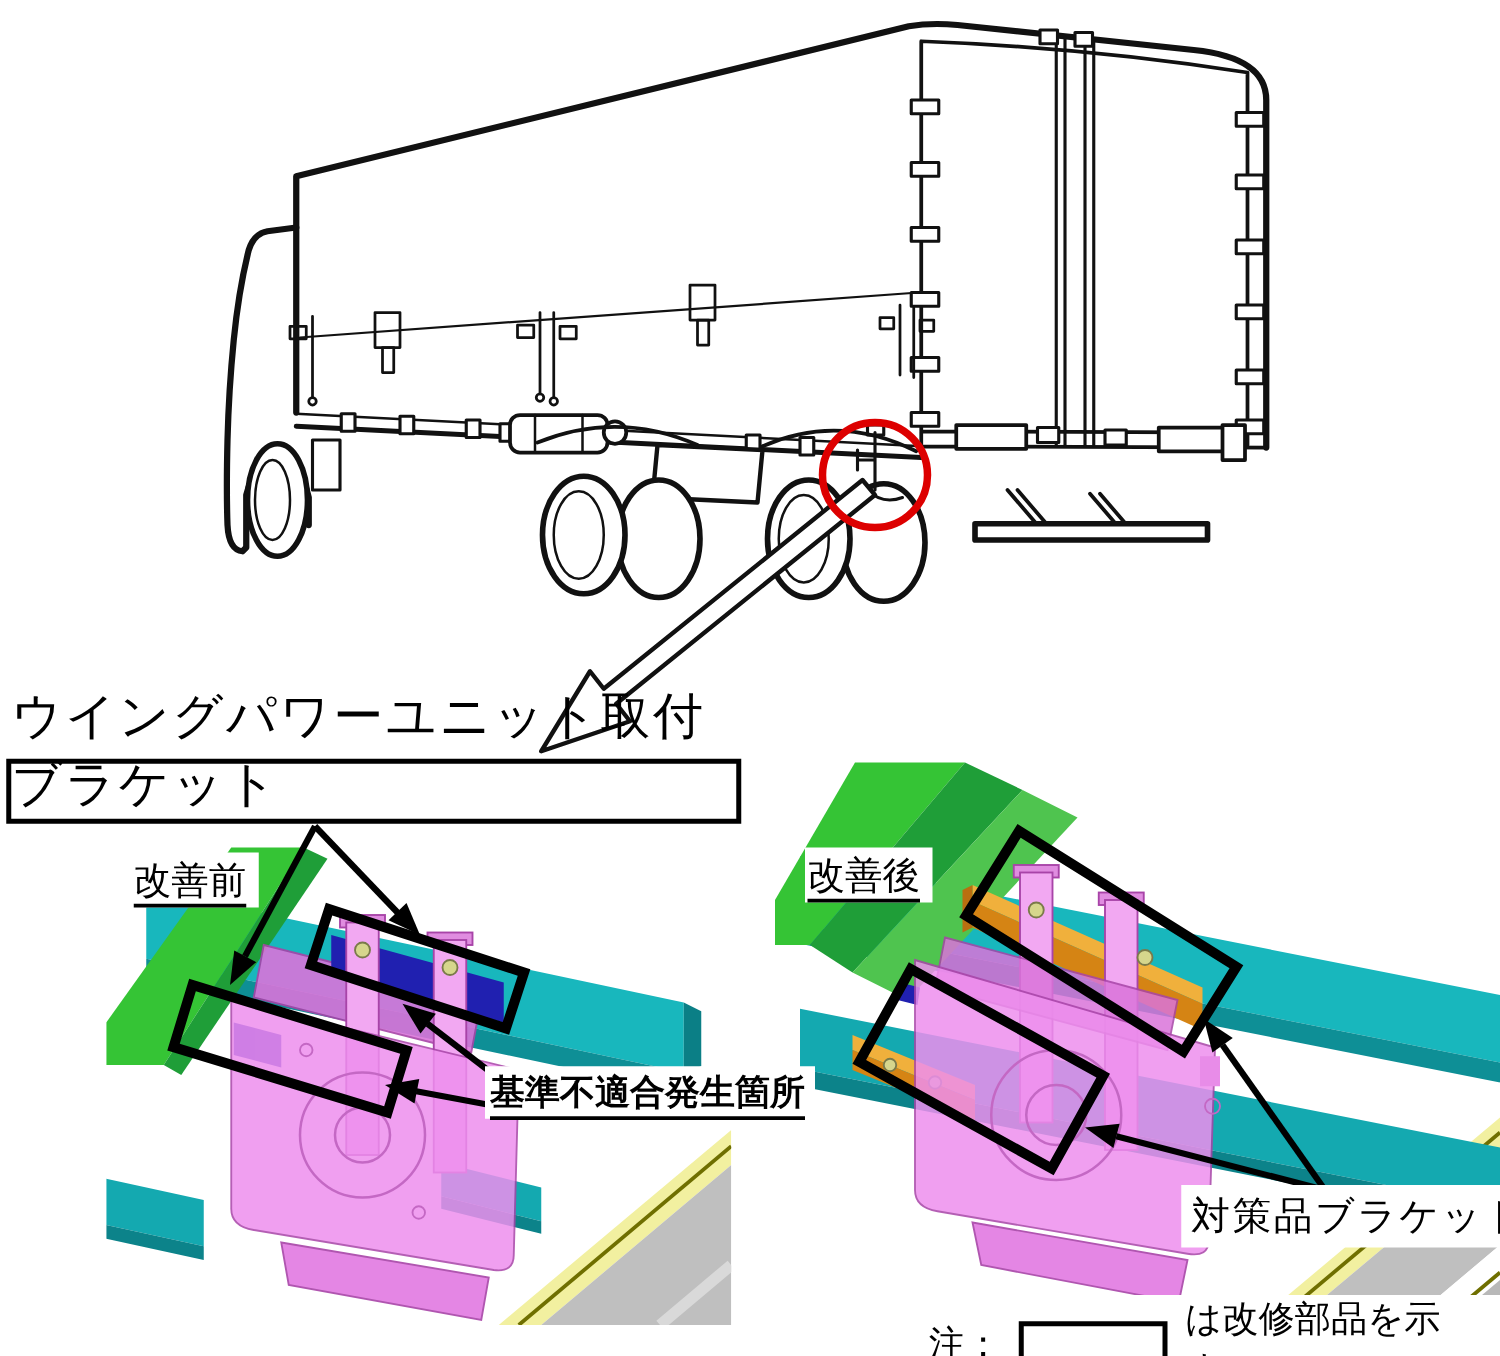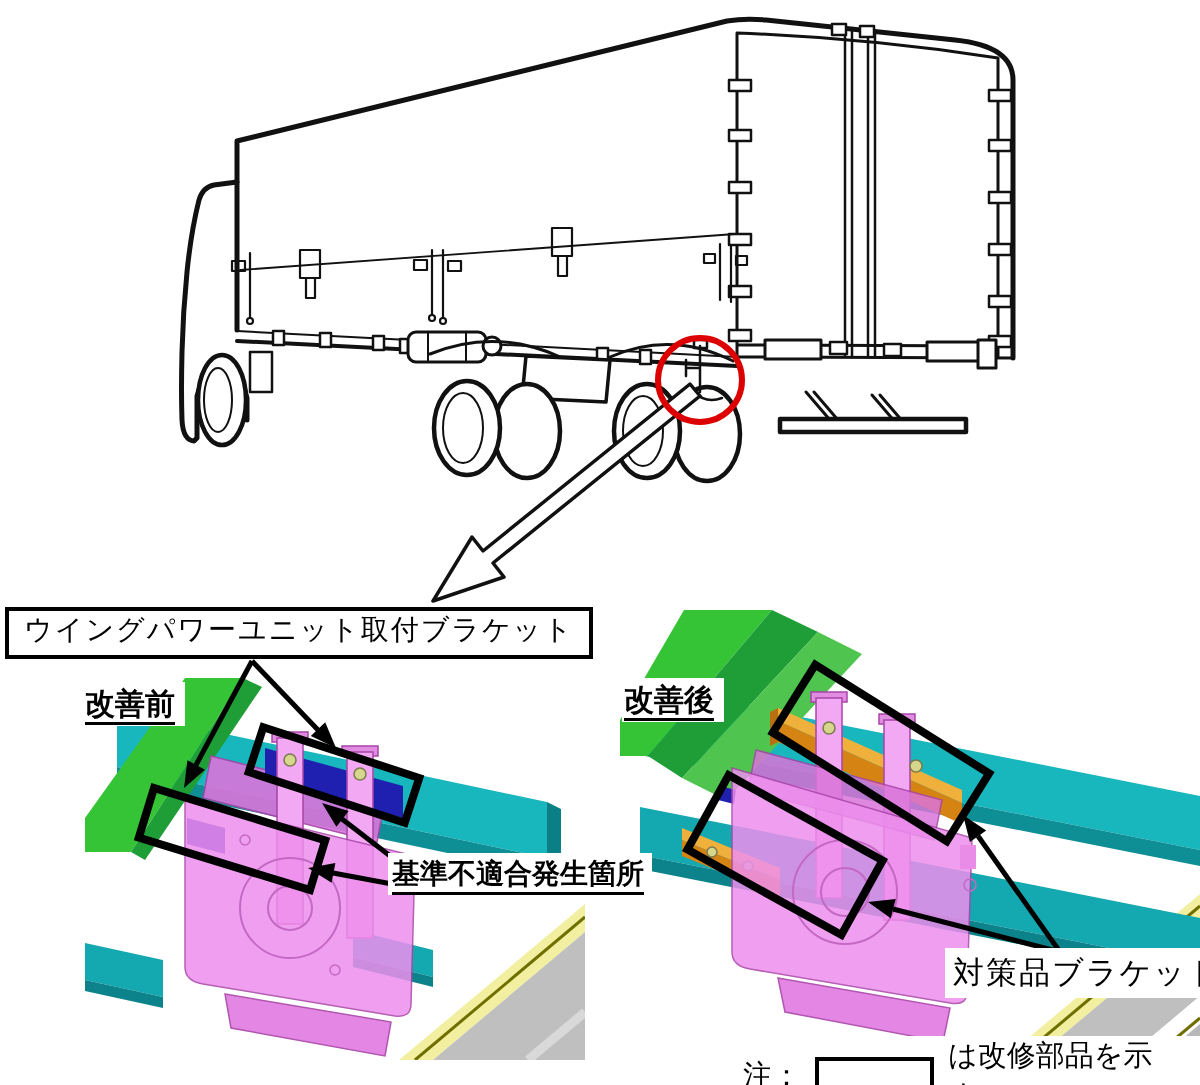--- a/index.html
+++ b/index.html
@@ -5,24 +5,24 @@
   html,body{margin:0;padding:0;background:#fff;}
   .canvas{position:relative;width:1200px;height:1085px;background:#fff;overflow:hidden;
           font-family:"Liberation Serif","DejaVu Serif",serif;}
   .abs{position:absolute;}
   svg{display:block;}
   .scene{position:absolute;z-index:1;}
   #overlay{position:absolute;left:0;top:0;z-index:3;pointer-events:none;}
   #truck{position:absolute;left:0;top:0;z-index:1;}
   .lbl{position:absolute;z-index:4;background:#fff;color:#000;white-space:nowrap;}
   .part-box{left:5px;top:607px;width:580px;height:44px;border:4px solid #000;
-            display:flex;align-items:flex-start;justify-content:center;
-            font-size:28px;letter-spacing:2px;z-index:4;background:#fff;font-family:Liberation Mono, monospace;}
-  .section-title{font-family:"Liberation Sans","DejaVu Sans",sans-serif;font-weight:bold;
-                 font-size:30px;padding:2px 10px 1px 2px;}
+            display:flex;align-items:flex-end;justify-content:center;
+            font-size:40px;letter-spacing:2px;z-index:4;background:#fff;font-family:Liberation Mono, monospace;}
+  .section-title{font-family:"Liberation Sans","DejaVu Sans",sans-serif;font-weight:normal;
+                 font-size:30px;padding:2px 10px 1px 2px;margin-left:22px;}
   .section-title .ul{border-bottom:3px solid #000;padding-bottom:2px;}
   .defect{left:388px;top:853px;font-family:"Liberation Sans","DejaVu Sans",sans-serif;
           font-weight:bold;font-size:28px;padding:2px 8px 2px 4px;}
   .defect .ul{border-bottom:3px solid #000;padding-bottom:3px;font-family:Liberation Serif, serif;}
   .counter{left:945px;top:948px;font-size:31px;letter-spacing:2px;padding:4px 8px;}
   .note-row{left:743px;top:1036px;display:flex;align-items:center;gap:14px;
             font-size:29px;z-index:4;background:#fff;}
   .note-box{width:116px;height:30px;border:4px solid #000;background:#fff;}
 </style>
 </head>

